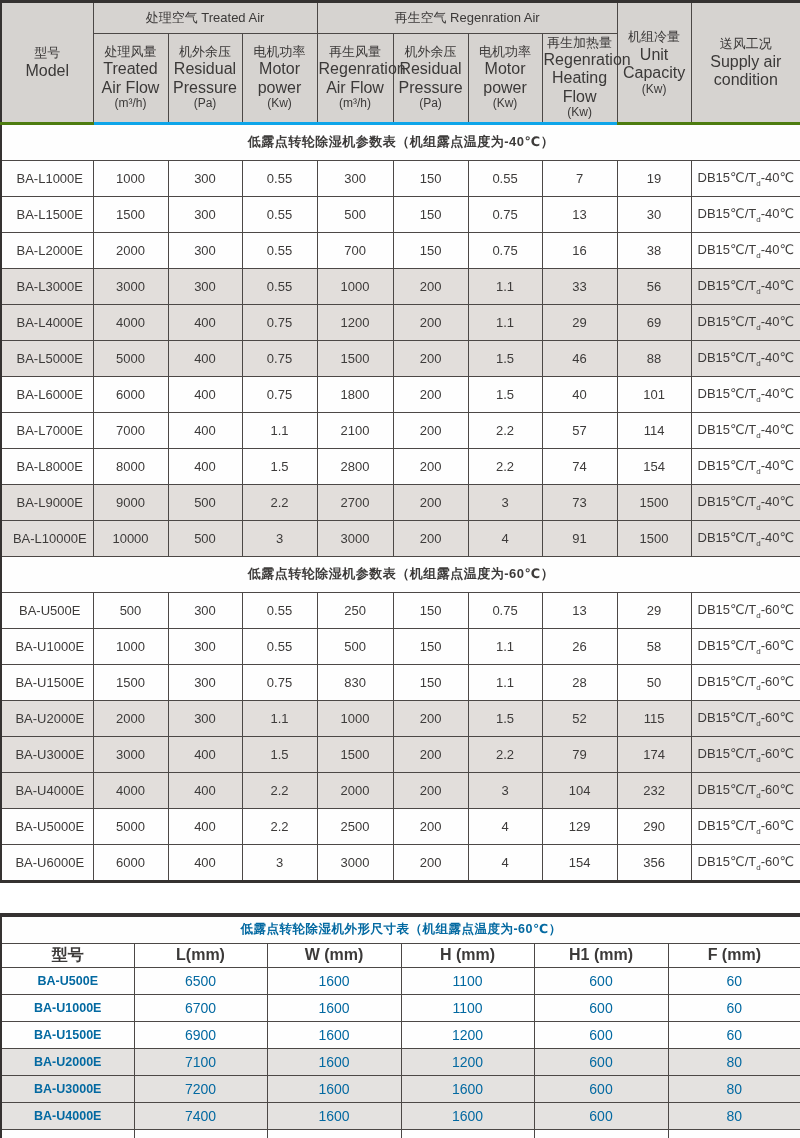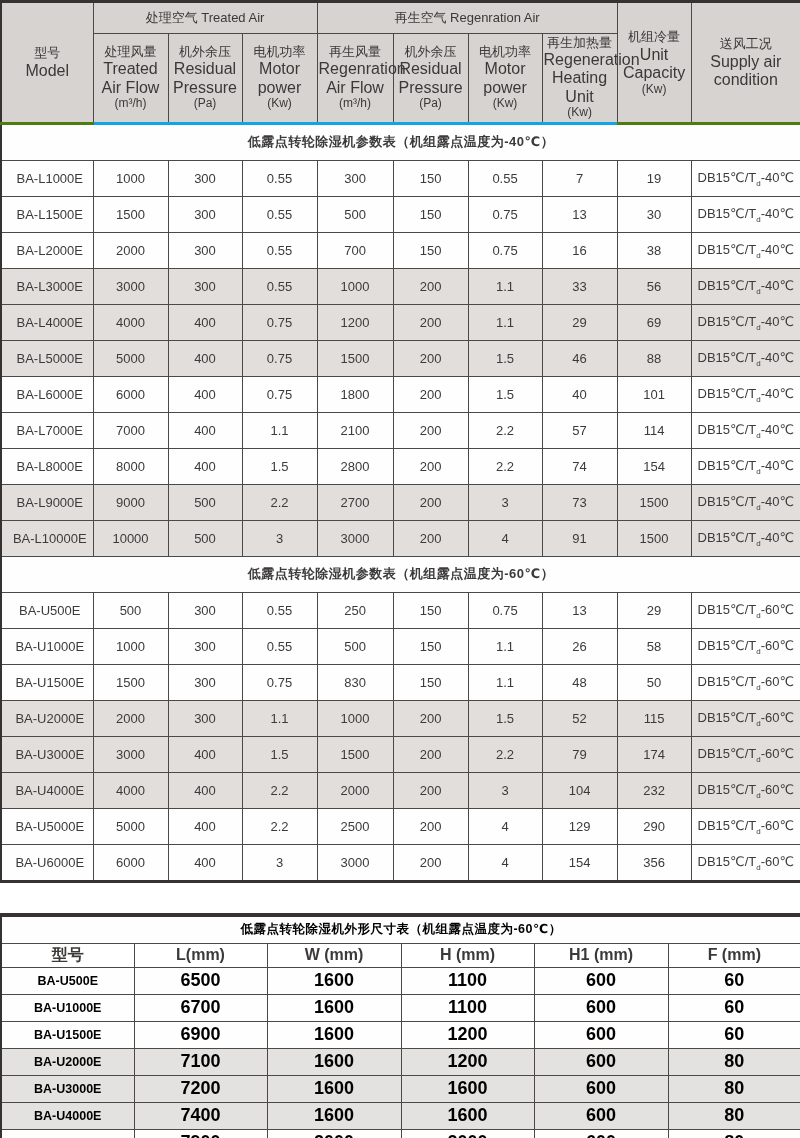--- a/index.html
+++ b/index.html
@@ -48,22 +48,22 @@
   
   .dim-table{border:2px solid #353231;border-top-width:4px;border-bottom-width:3px;}
   .dim-table td,.dim-table th{
     border:1px solid #4c4846;
     text-align:center;vertical-align:middle;padding:1px;
   }
   .dim-title-td{
     background:#ececec;height:26px;font-size:13px;font-weight:bold;
     color:#3b3938;border-bottom:1px solid #4c4846;letter-spacing:0.5px;
   }
-  .dim-table tbody td{height:24px;font-size:12.5px;background:#fefefe;color:#000000;font-weight:bold;}
-  .dim-table tbody td.dim-val{font-weight:bold;font-size:18px;}
+  .dim-table tbody td{height:24px;font-size:12.5px;background:#fefefe;color:#0369a1;font-weight:bold;}
+  .dim-table tbody td.dim-val{font-weight:normal;font-size:14px;}
   .dim-table tbody tr.shaded td{background:#e4e2e0;}
 </style>
 </head>
 <body>
 
 <div class="page">
 
   <table class="spec-table">
     <colgroup>
       <col style="width:92px">
@@ -121,21 +121,21 @@
           <div class="hdr-en">Residual Pressure</div>
           <div class="hdr-unit">(Pa)</div>
         </th>
         <th>
           <div class="hdr-zh">电机功率</div>
           <div class="hdr-en">Motor power</div>
           <div class="hdr-unit">(Kw)</div>
         </th>
         <th>
           <div class="hdr-zh">再生加热量</div>
-          <div class="hdr-en">Regeneration Heating Unit</div>
+          <div class="hdr-en">Regenration Heating Flow</div>
           <div class="hdr-unit">(Kw)</div>
         </th>
       </tr>
     </thead>
     <tbody id="spec-body">
         <tr>
           <td class="band-td" colspan="10">低露点转轮除湿机参数表（机组露点温度为-40℃）</td>
         </tr>
         <tr>
           <td class="model-cell">BA-L1000E</td>
@@ -297,21 +297,21 @@
           <td class="supply-cell"><span>DB15℃/T</span><sub>d</sub><span>-60℃</span></td>
         </tr>
         <tr>
           <td class="model-cell">BA-U1500E</td>
           <td>1500</td>
           <td>300</td>
           <td>0.75</td>
           <td>830</td>
           <td>150</td>
           <td>1.1</td>
-          <td>48</td>
+          <td>28</td>
           <td>50</td>
           <td class="supply-cell"><span>DB15℃/T</span><sub>d</sub><span>-60℃</span></td>
         </tr>
         <tr class="shaded">
           <td class="model-cell">BA-U2000E</td>
           <td>2000</td>
           <td>300</td>
           <td>1.1</td>
           <td>1000</td>
           <td>200</td>

